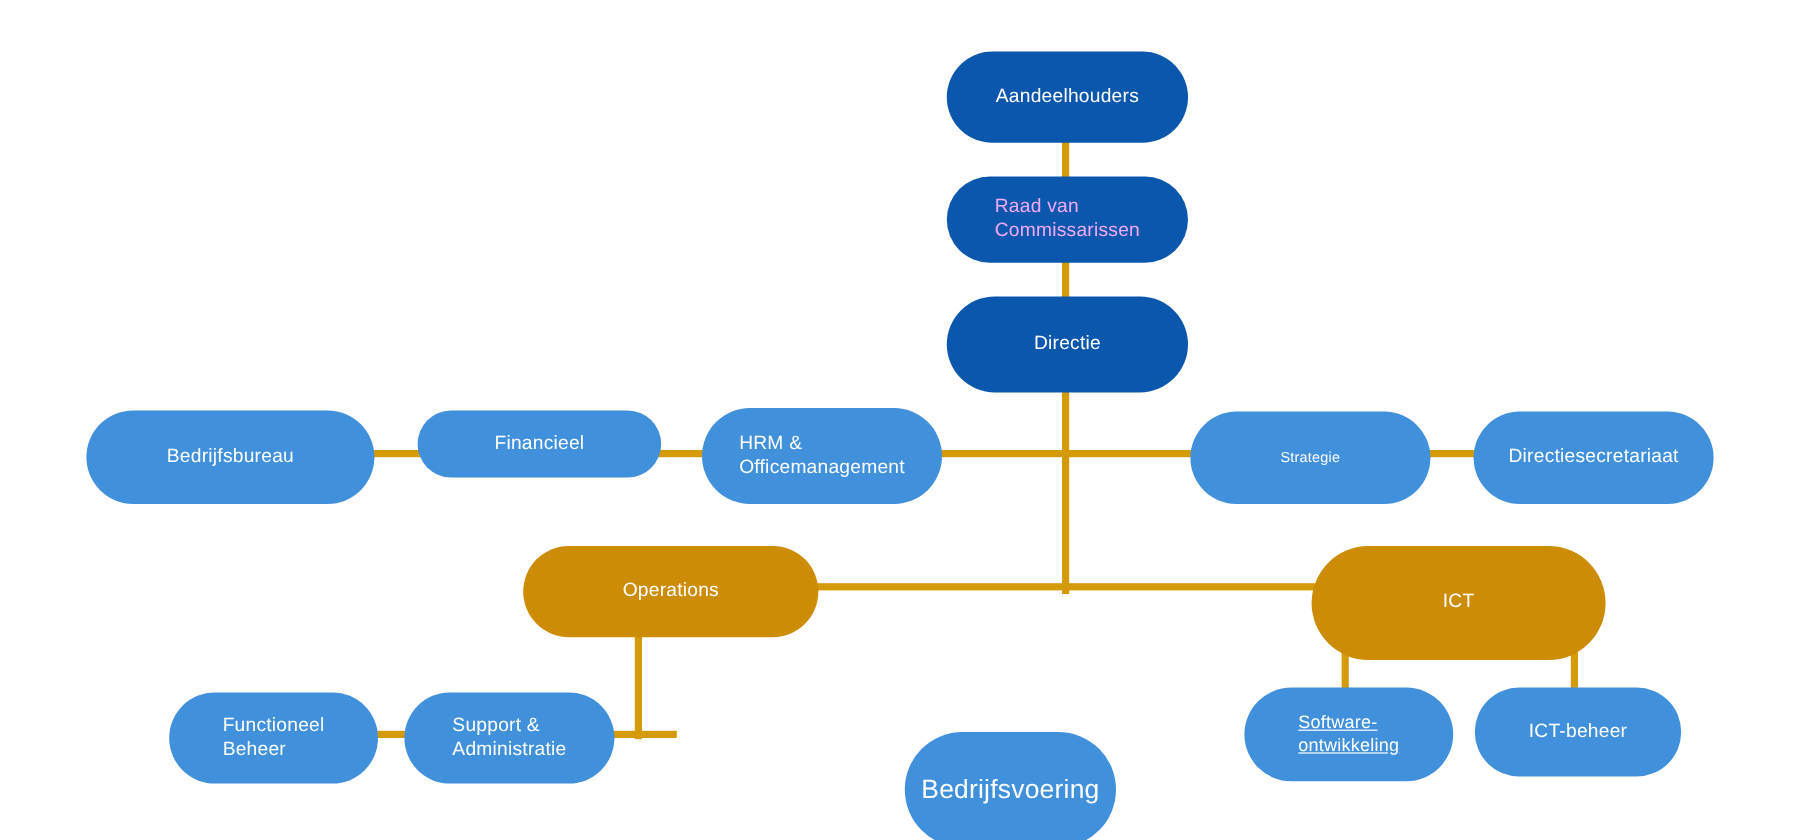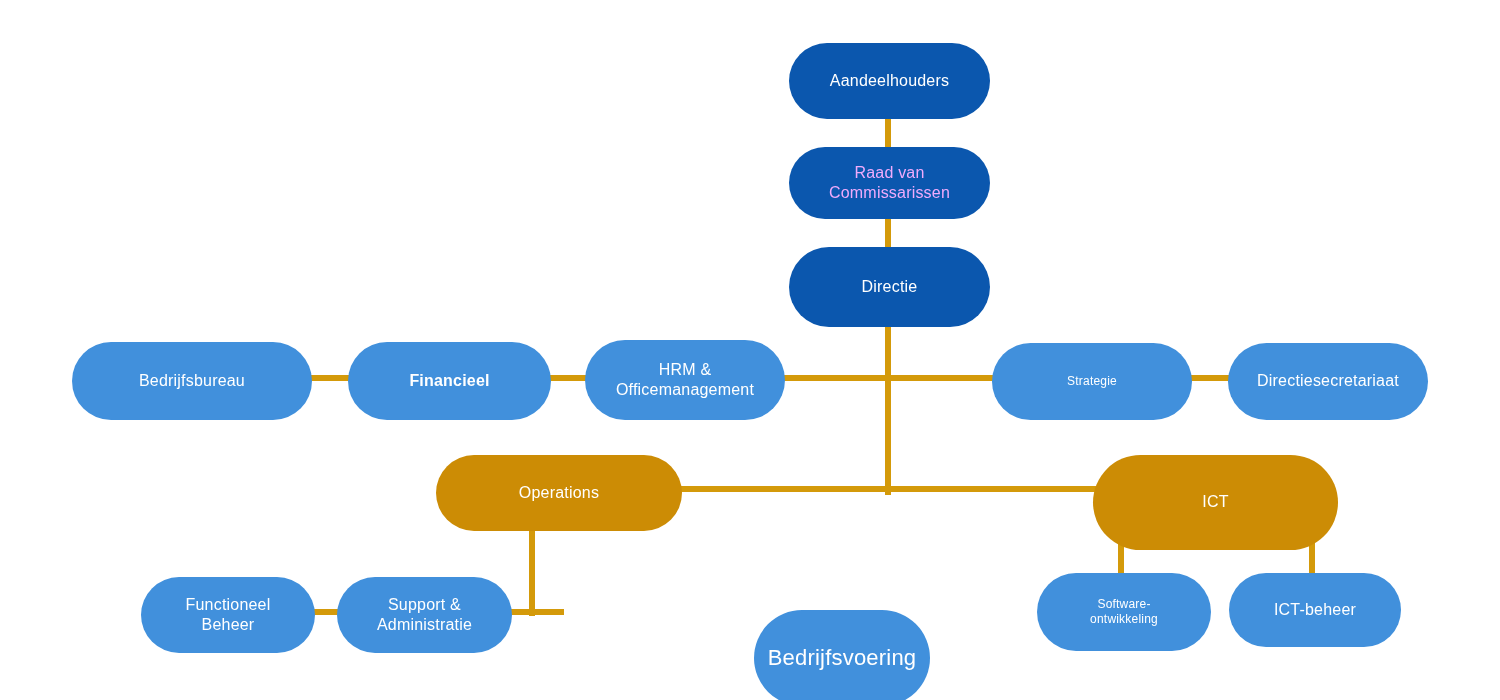--- a/index.html
+++ b/index.html
@@ -21,21 +21,21 @@
   .connector {
     position: absolute;
     background: #D49A0A;
   }
   .node {
     position: absolute;
     box-sizing: border-box;
     display: flex;
     align-items: center;
     justify-content: center;
-    text-align: center;
+    text-align: left;
     color: #ffffff;
     border-radius: 999px;
     line-height: 1.28;
     letter-spacing: 0.2px;
     padding: 4px 12px;
     z-index: 3;
   }
   .node.dark   { background: #0B57AE; }
   .node.light  { background: #4190DC; }
   .node.orange { background: #CC8C05; }
@@ -64,21 +64,21 @@
     <div class="node dark" style="left: 789px; top: 147px; width: 201px; height: 72px; font-size: 16px; color: #f0abfc;">
       <span class="node-label">Raad van
 Commissarissen</span>
     </div>
     <div class="node dark" style="left: 789px; top: 247px; width: 201px; height: 80px; font-size: 16px; color: rgb(255, 255, 255);">
       <span class="node-label">Directie</span>
     </div>
     <div class="node light" style="left: 72px; top: 342px; width: 240px; height: 78px; font-size: 16px; color: rgb(255, 255, 255);">
       <span class="node-label">Bedrijfsbureau</span>
     </div>
-    <div class="node light" style="left: 348px; top: 342px; width: 203px; height: 78px; font-size: 16px; color: rgb(255, 255, 255); font-weight: bold;">
+    <div class="node light" style="left: 348px; top: 342px; width: 203px; height: 56px; font-size: 16px; color: rgb(255, 255, 255);">
       <span class="node-label">Financieel</span>
     </div>
     <div class="node light" style="left: 585px; top: 340px; width: 200px; height: 80px; font-size: 16px; color: rgb(255, 255, 255);">
       <span class="node-label">HRM &amp;
 Officemanagement</span>
     </div>
     <div class="node light" style="left: 992px; top: 343px; width: 200px; height: 77px; font-size: 12px; color: rgb(255, 255, 255);">
       <span class="node-label">Strategie</span>
     </div>
     <div class="node light" style="left: 1228px; top: 343px; width: 200px; height: 77px; font-size: 16px; color: rgb(255, 255, 255);">
@@ -94,20 +94,20 @@
       <span class="node-label">Functioneel
 Beheer</span>
     </div>
     <div class="node light" style="left: 337px; top: 577px; width: 175px; height: 76px; font-size: 16px; color: rgb(255, 255, 255);">
       <span class="node-label">Support &amp;
 Administratie</span>
     </div>
     <div class="node light" style="left: 754px; top: 610px; width: 176px; height: 96px; font-size: 22px; color: rgb(255, 255, 255);">
       <span class="node-label">Bedrijfsvoering</span>
     </div>
-    <div class="node light" style="left: 1037px; top: 573px; width: 174px; height: 78px; font-size: 12px; color: rgb(255, 255, 255);">
+    <div class="node light" style="left: 1037px; top: 573px; width: 174px; height: 78px; font-size: 15px; color: rgb(255, 255, 255); text-decoration: underline;">
       <span class="node-label">Software-
 ontwikkeling</span>
     </div>
     <div class="node light" style="left: 1229px; top: 573px; width: 172px; height: 74px; font-size: 16px; color: rgb(255, 255, 255);">
       <span class="node-label">ICT-beheer</span>
     </div>
   </div>
 
 </body></html>

